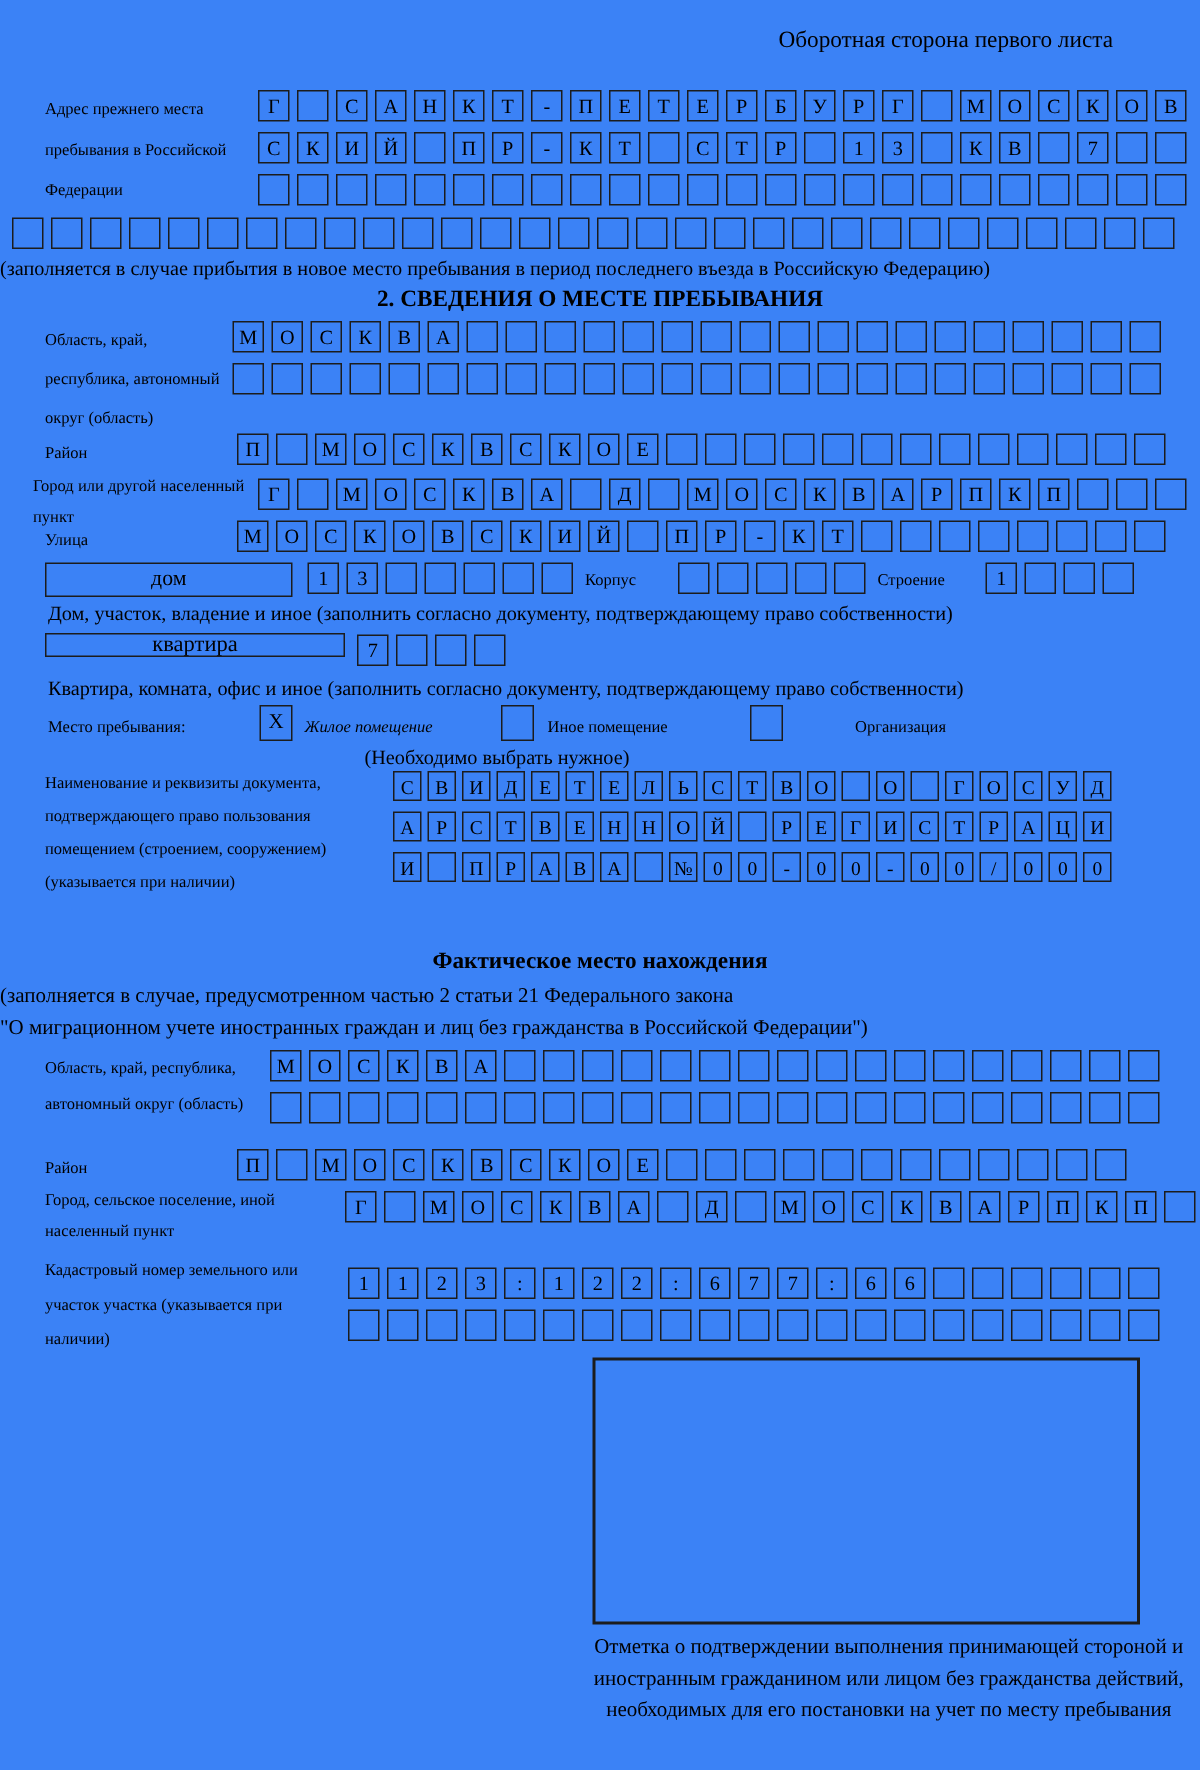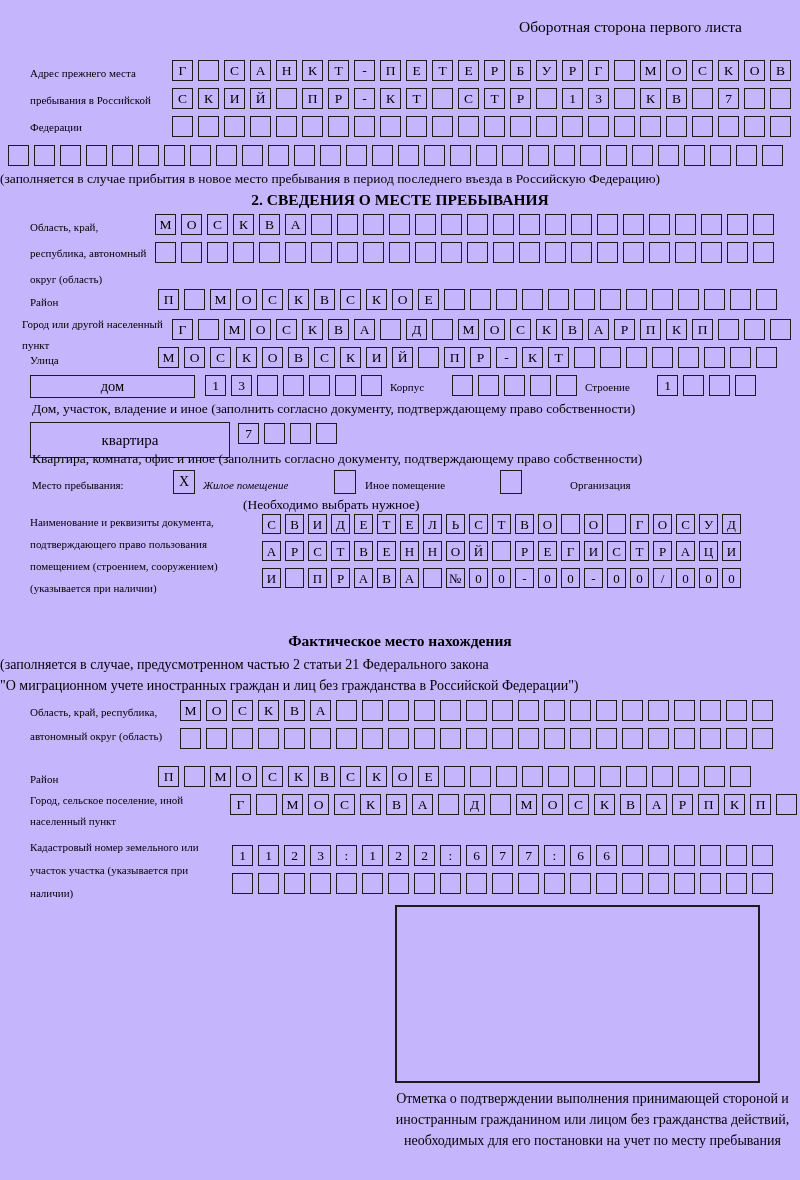--- a/index.html
+++ b/index.html
@@ -1,19 +1,19 @@
 <!DOCTYPE html>
 <html><head>
 <meta charset="utf-8">
 <style>
   html,body{margin:0;padding:0;background:#fff;}
   .page{
     position:relative;
     width:800px;height:1180px;
-    background:#c4b5fd;color:#000;
+    background:#3b82f6;color:#000;
     font-family:"Liberation Serif","DejaVu Serif",serif;
     overflow:hidden;
   }
   .abs{position:absolute;}
   .lbl{font-size:11px;line-height:26px;}
   .note{font-size:13.5px;}
   .title{font-weight:bold;font-size:15.5px;text-align:center;width:100%;}
   .center{width:100%;}
   .cells{position:absolute;display:flex;gap:5px;}
   .cell{
@@ -313,21 +313,21 @@
     </div>
   <div class="abs lbl" style="left:585px;top:374px;">Строение</div>
   <div class="cells" style="left:657px;top:375px;">
       <span class="cell">1</span>
       <span class="cell"></span>
       <span class="cell"></span>
       <span class="cell"></span>
     </div>
   <div class="abs note" style="left:32px;top:401px;">Дом, участок, владение и иное (заполнить согласно документу, подтверждающему право собственности)</div>
 
-  <div class="wide-box abs" style="left:30px;top:422px;width:200px;height:36px;font-size:15px;">квартира</div>
+  <div class="wide-box abs" style="left:30px;top:422px;width:200px;height:16px;font-size:15px;">квартира</div>
   <div class="cells" style="left:238px;top:423px;">
       <span class="cell">7</span>
       <span class="cell"></span>
       <span class="cell"></span>
       <span class="cell"></span>
     </div>
   <div class="abs note" style="left:32px;top:451px;">Квартира, комната, офис и иное (заполнить согласно документу, подтверждающему право собственности)</div>
 
   <div class="abs lbl" style="left:32px;top:472px;">Место пребывания:</div>
   <div class="cells cells-cb" style="left:173px;top:470px;">

